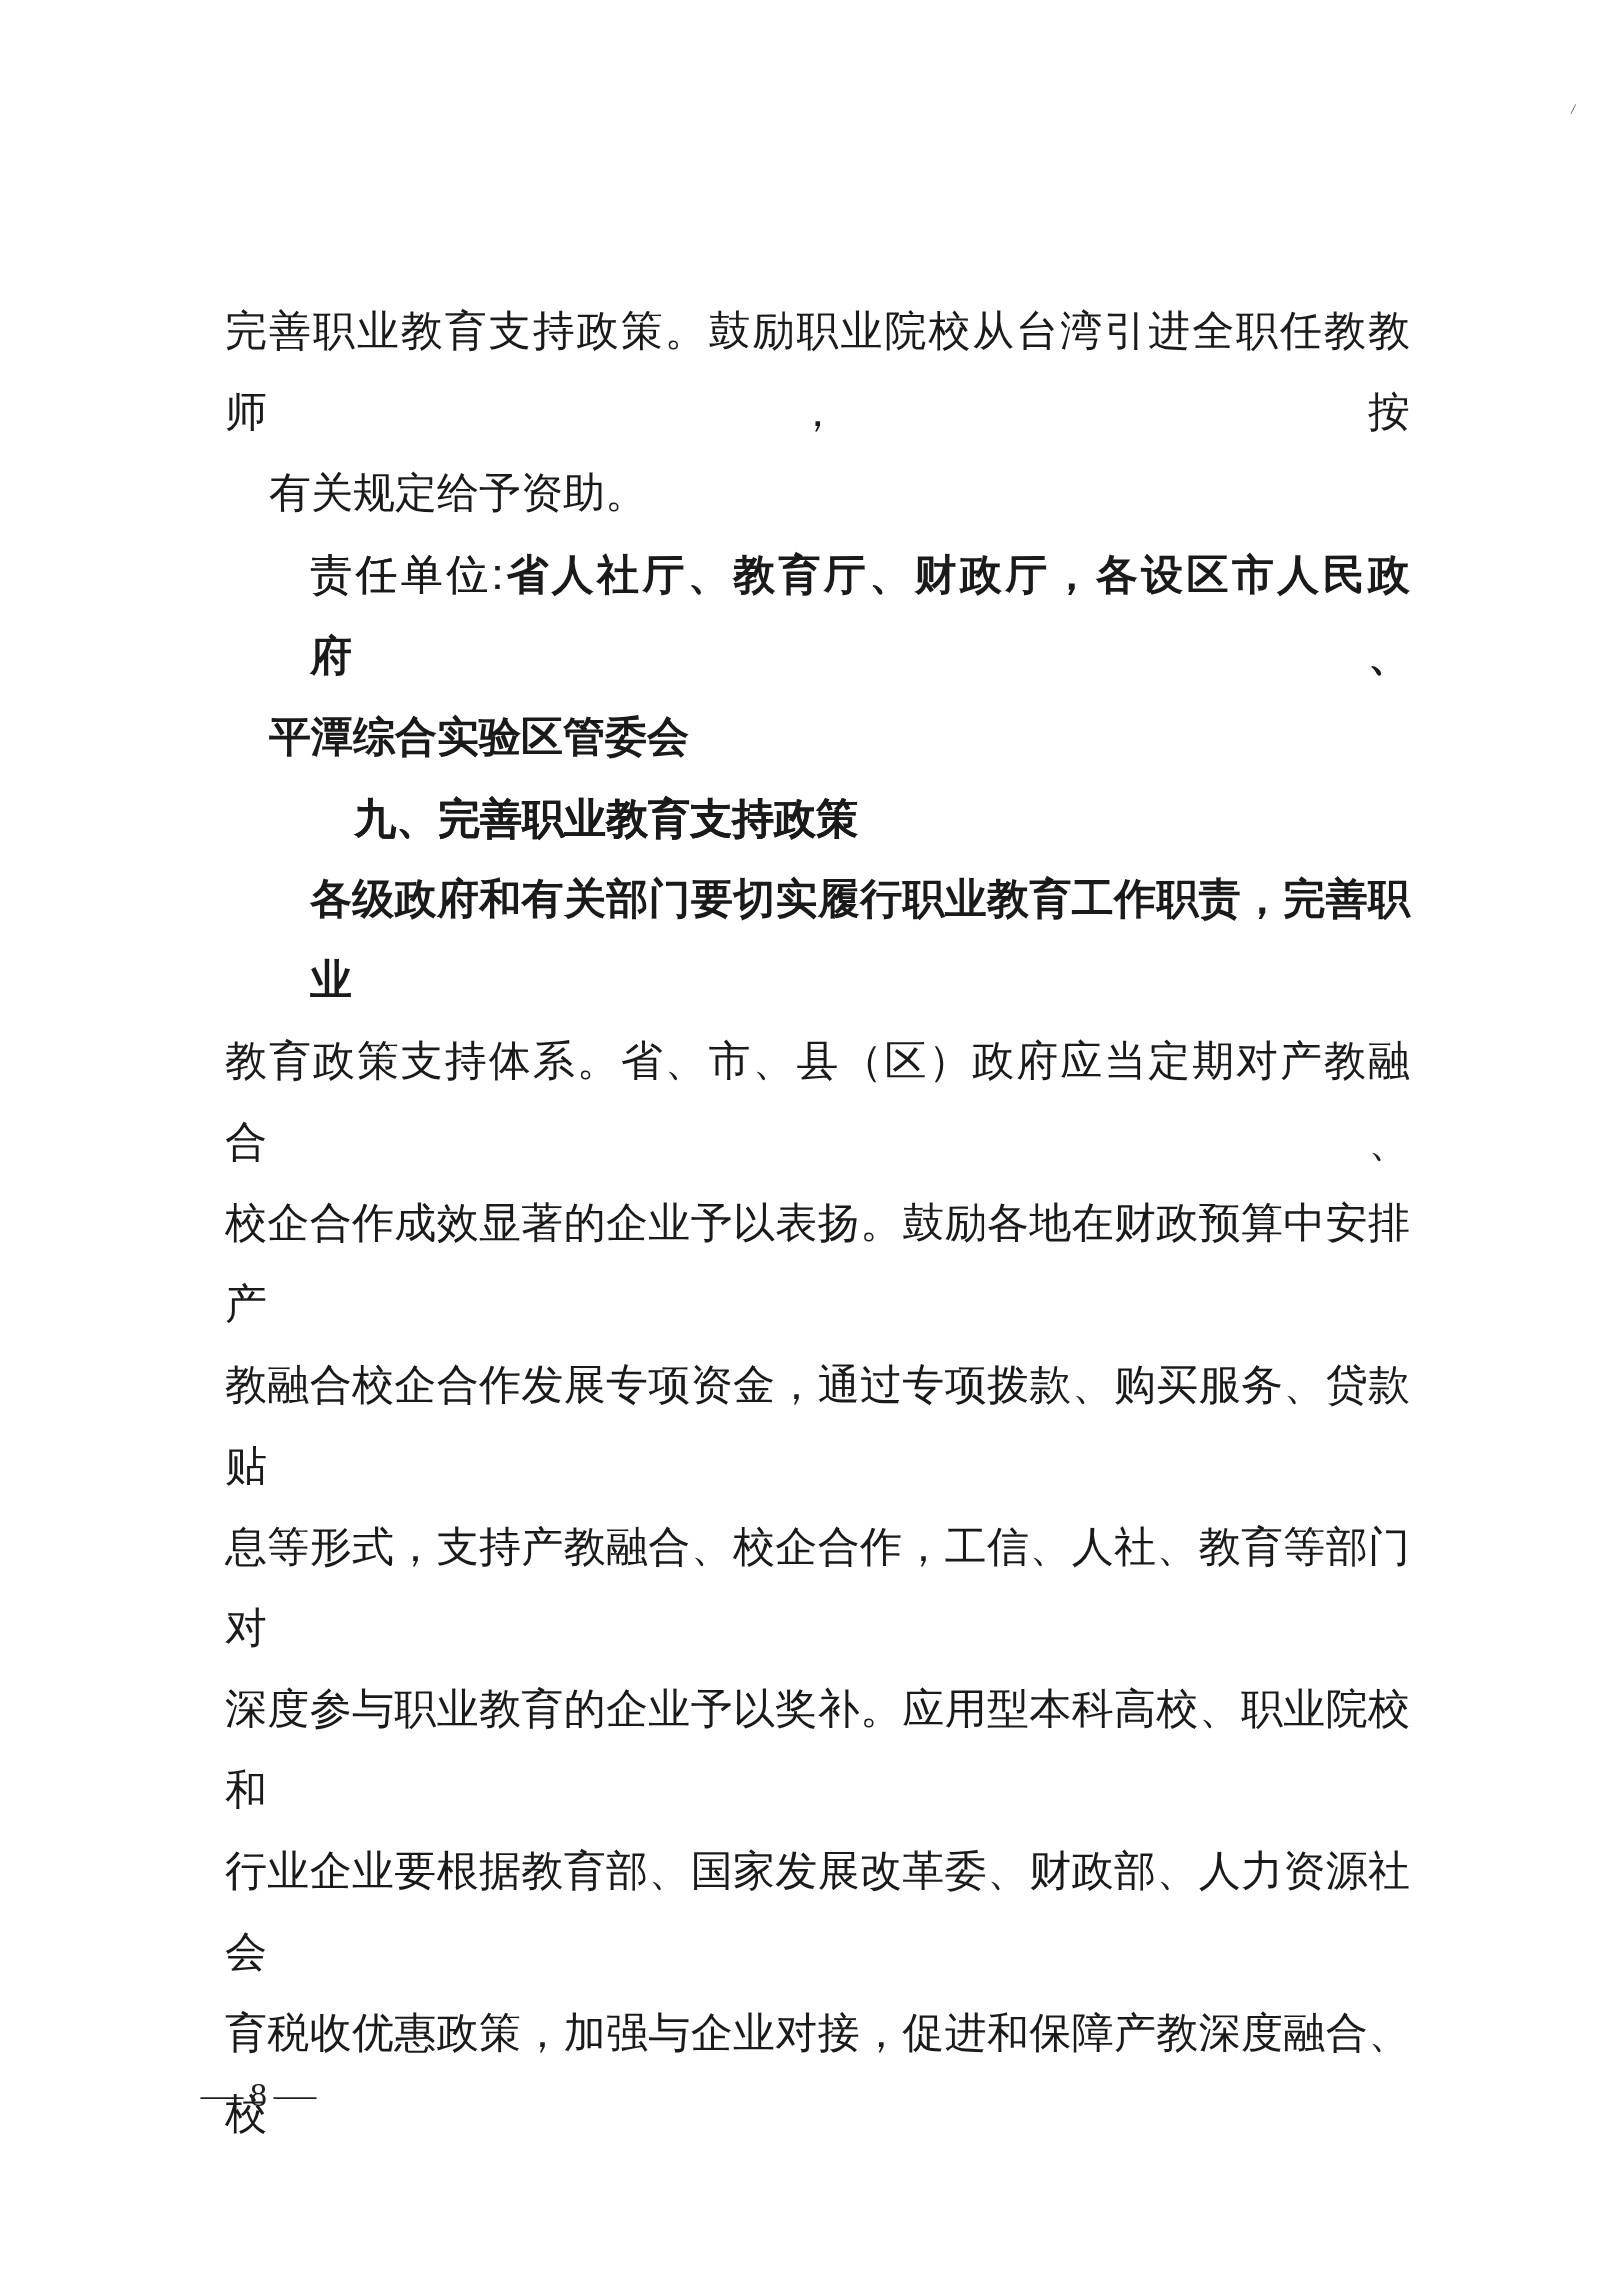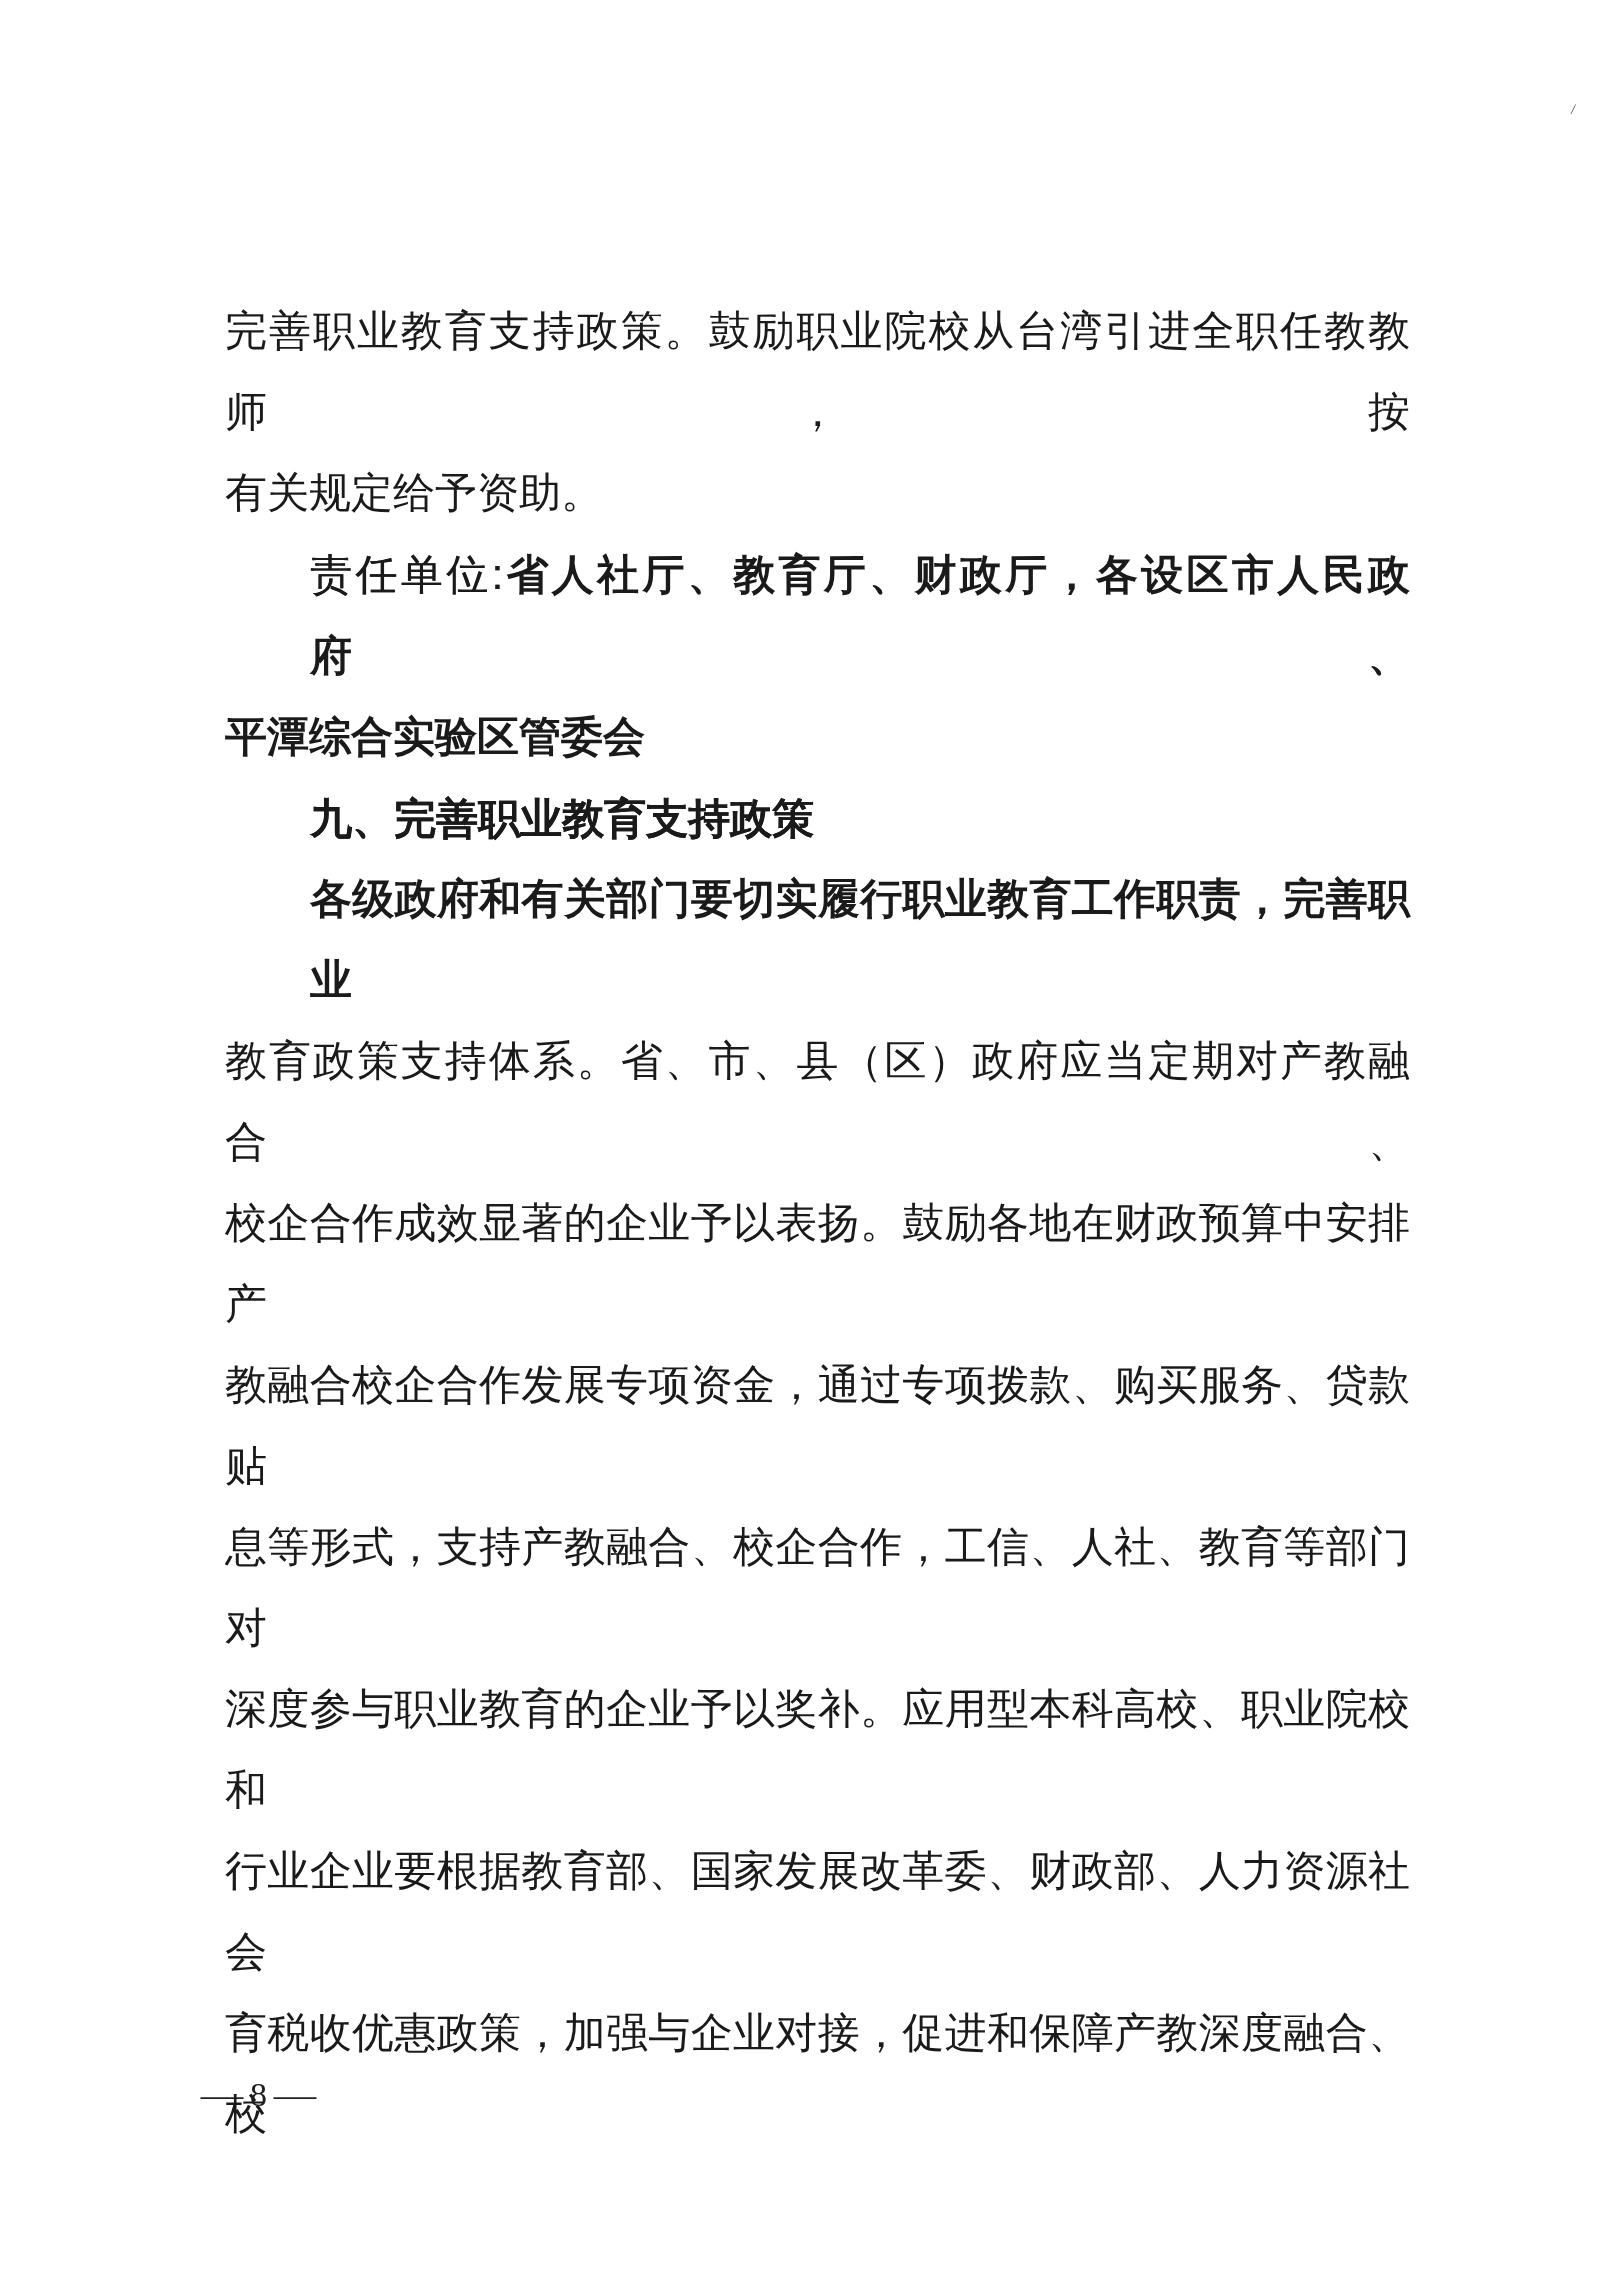--- a/index.html
+++ b/index.html
@@ -26,21 +26,21 @@
     line-height: 81px;
     letter-spacing: 0;
   }
   .block { margin: 0; }
   .line {
     text-align: justify;
     text-align-last: justify;
     text-justify: inter-ideograph;
     white-space: normal;
   }
-  .line.last  { text-align-last: left; }
+  .line.last  { text-align-last: left; margin-left: 44px; }
   .line.first { padding-left: 85px; font-weight: bold; }
   .block.duty .line { font-weight: 700; }
   .duty-label {
     font-weight: 400;
     font-family: "Liberation Sans", "DejaVu Sans", sans-serif;
     text-shadow: 0.4px 0 0 currentColor;
   }
   .block.heading .line {
     font-family: "Liberation Sans", "DejaVu Sans", sans-serif;
     font-weight: 800;

